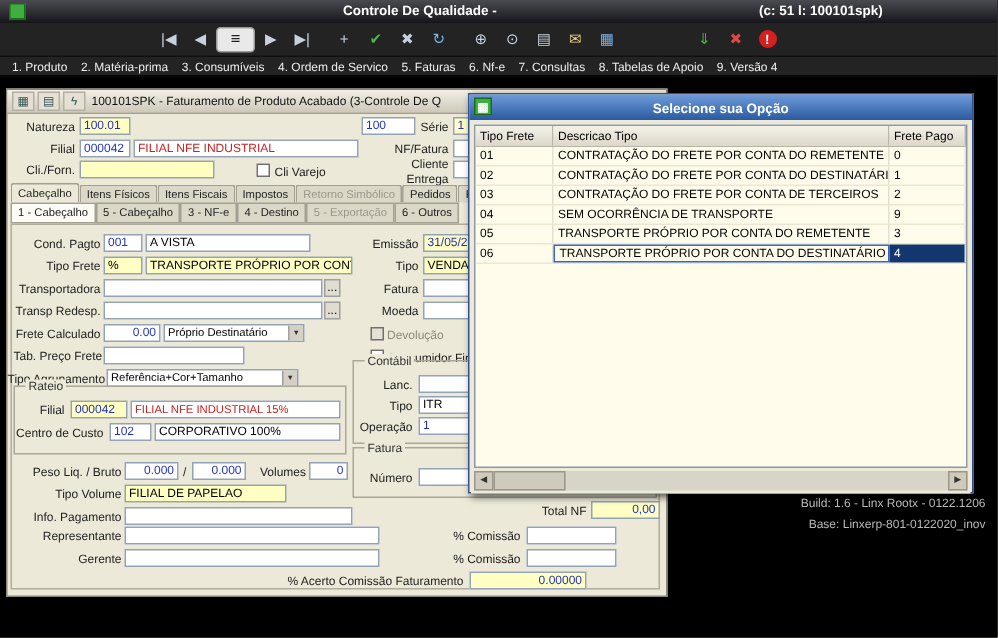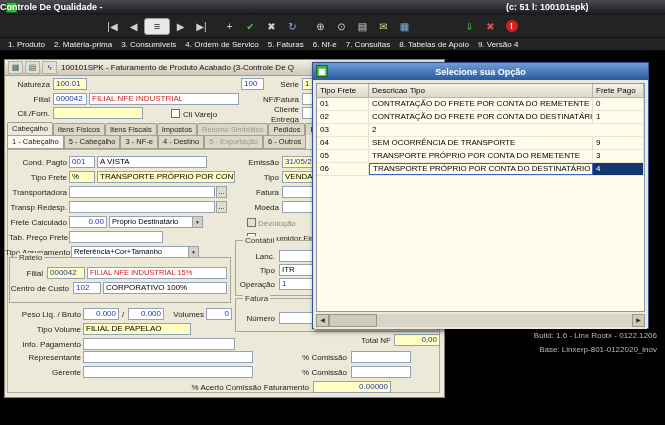--- a/index.html
+++ b/index.html
@@ -3,21 +3,21 @@
 <meta charset="utf-8">
 <style>
   *{margin:0;padding:0;box-sizing:border-box}
   html,body{background:#000;font-family:"Liberation Sans",sans-serif}
   .screen{position:relative;width:665px;height:425px;background:#000;overflow:hidden}
 
   
   .titlebar{position:absolute;left:0;top:0;width:665px;height:15px;
     background:linear-gradient(#4a4a52,#17171c);color:#fff;font-size:9px}
   .app-icon{position:absolute;left:6px;top:2px;width:11px;height:11px;background:#3fae3f;border:1px solid #1d6b1d}
-  .tb-title{position:absolute;left:0;top:2px;width:560px;text-align:left;font-weight:bold;white-space:nowrap}
+  .tb-title{position:absolute;left:0;top:2px;width:560px;text-align:center;font-weight:bold;white-space:nowrap}
   .tb-session{position:absolute;left:506px;top:2px;font-weight:bold;white-space:nowrap}
 
   
   .toolbar{position:absolute;left:0;top:15px;width:665px;height:23px;background:#232323;
     border-bottom:1px solid #101010;display:flex;align-items:center;padding-left:102px}
   .tbi{width:21px;height:19px;display:inline-flex;align-items:center;justify-content:center;
     font-size:10px;color:#c8d2de;flex:0 0 auto}
   .tbi-big{background:#e9e9e9;color:#222;border:1px solid #9a9a9a;border-radius:3px;width:26px;height:17px;font-size:11px}
   .sep{width:7px;height:19px;flex:0 0 auto}
   .gap{width:44px;flex:0 0 auto}
@@ -153,21 +153,21 @@
     <div class="mw-header">
       <span class="mwh-btn">▦</span>
       <span class="mwh-btn">▤</span>
       <span class="mwh-btn">ϟ</span>
       <span class="mw-title">100101SPK - Faturamento de Produto Acabado (3-Controle De Q</span>
     </div>
     <div class="mw-content">
 
       <div class="lbl" style="left:2px;top:4px;width:43px">Natureza</div>
       <div class="fld fy num" style="left:48px;top:2px;width:34px">100.01</div>
-      <div class="fld num" style="left:236px;top:2px;width:23px">100</div>
+      <div class="fld num" style="left:236px;top:2px;width:36px">100</div>
       <div class="lbl" style="left:258px;top:4px;width:36px">Série</div>
       <div class="fld fy num" style="left:297px;top:2px;width:36px">1</div>
 
       <div class="lbl" style="left:2px;top:19px;width:43px">Filial</div>
       <div class="fld num" style="left:48px;top:17px;width:34px">000042</div>
       <div class="fld red" style="left:84px;top:17px;width:150px">FILIAL NFE INDUSTRIAL</div>
       <div class="lbl" style="left:252px;top:19px;width:42px">NF/Fatura</div>
       <div class="fld" style="left:297px;top:17px;width:38px"></div>
       <div class="fld" style="left:337px;top:17px;width:62px"></div>
 
@@ -312,20 +312,21 @@
           <span class="dcell c2">CONTRATAÇÃO DO FRETE POR CONTA DO REMETENTE (CIF)</span>
           <span class="dcell c3">0</span>
         </div>
         <div class="drow">
           <span class="dcell c1">02</span>
           <span class="dcell c2">CONTRATAÇÃO DO FRETE POR CONTA DO DESTINATÁRIO (FOB)</span>
           <span class="dcell c3">1</span>
         </div>
         <div class="drow">
           <span class="dcell c1">03</span>
+          <span class="dcell c2">CONTRATAÇÃO DO FRETE POR CONTA DE TERCEIROS</span>
           <span class="dcell c3">2</span>
         </div>
         <div class="drow">
           <span class="dcell c1">04</span>
           <span class="dcell c2">SEM OCORRÊNCIA DE TRANSPORTE</span>
           <span class="dcell c3">9</span>
         </div>
         <div class="drow">
           <span class="dcell c1">05</span>
           <span class="dcell c2">TRANSPORTE PRÓPRIO POR CONTA DO REMETENTE</span>

